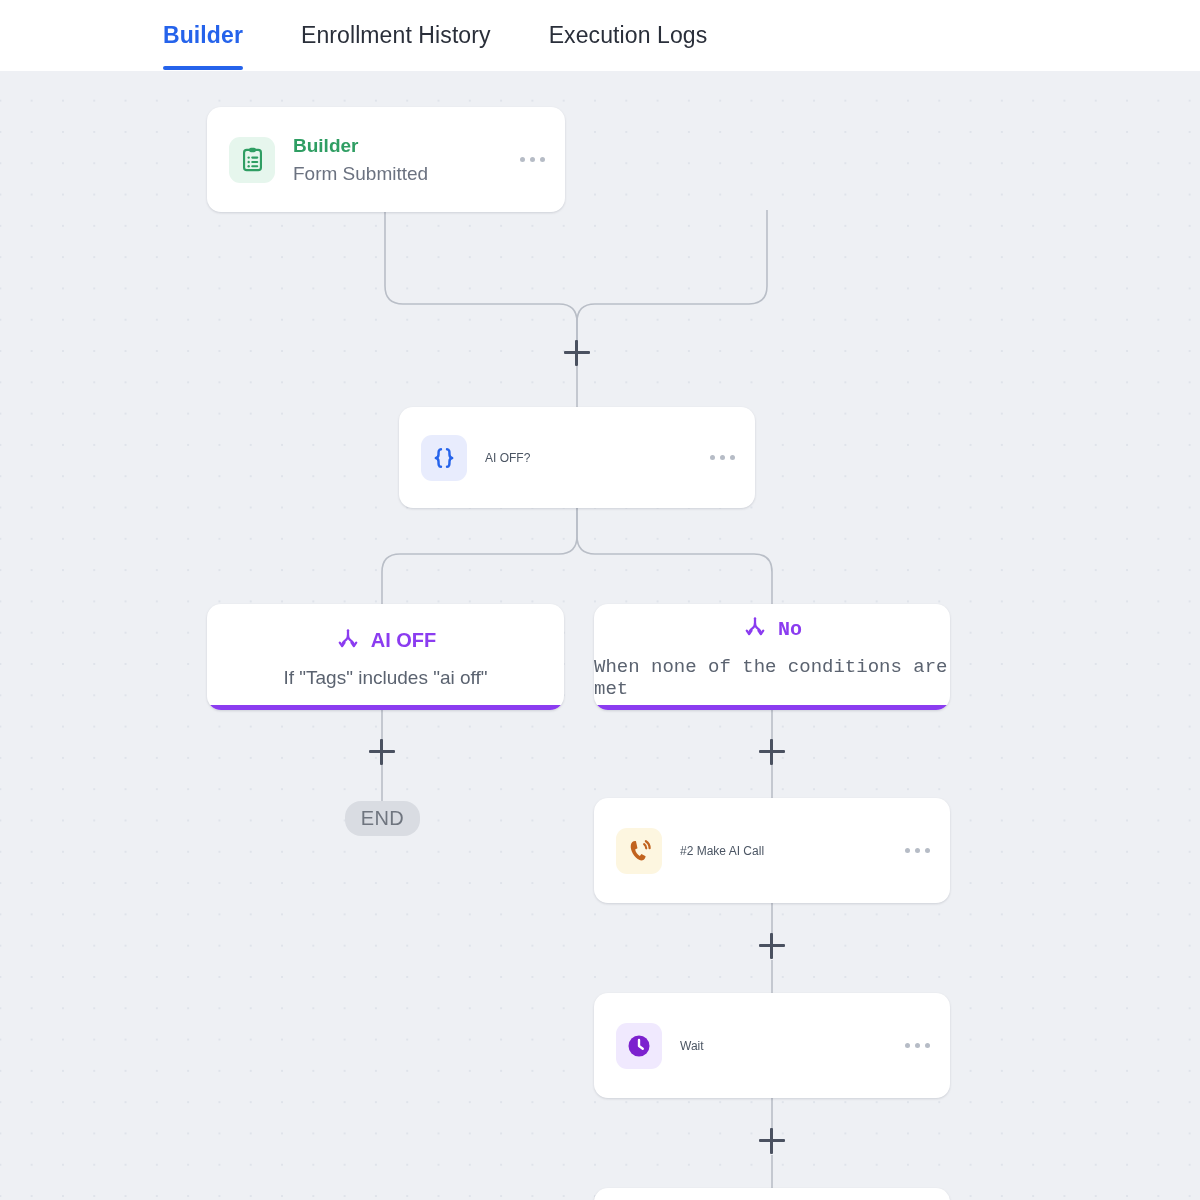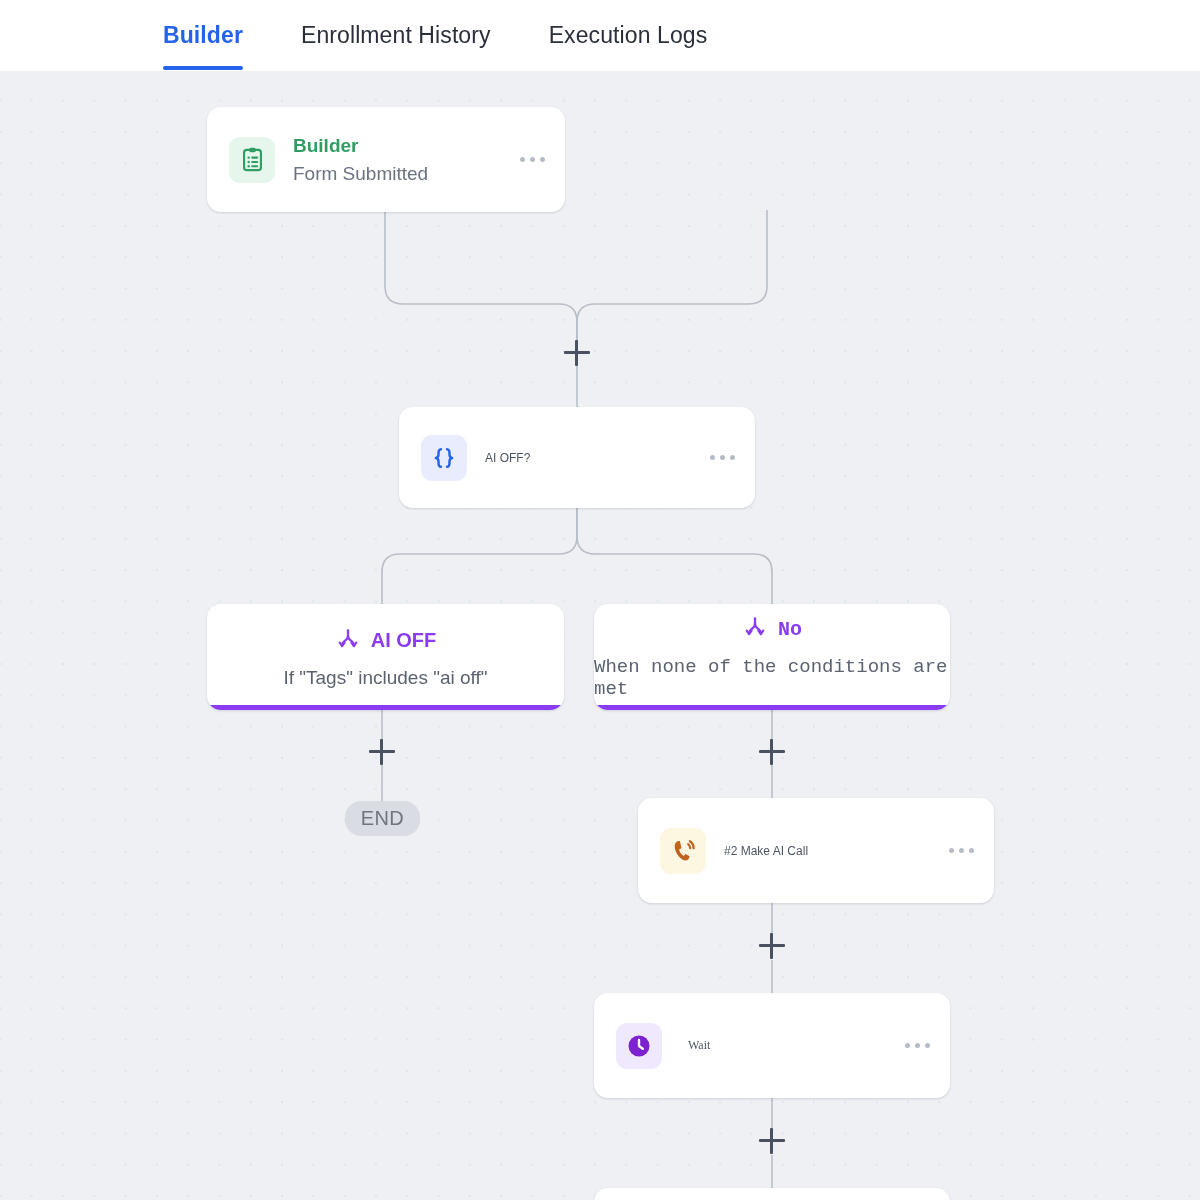--- a/index.html
+++ b/index.html
@@ -260,21 +260,21 @@
       <span class="branch-bar"></span>
     </div>
 
     <div class="plus" style="left:369px; top:668px;"></div>
     <div class="plus" style="left:759px; top:668px;"></div>
 
     <div class="end-pill" style="left:345px; top:730px; width:75px; height:35px;">
       <span>END</span>
     </div>
 
-    <div class="card" style="left:594px; top:727px; width:356px; height:105px;margin-left:44px;">
+    <div class="card" style="left:594px; top:727px; width:356px; height:105px;">
       <div class="card-row">
         <div class="icon-box cream">
           <svg width="28" height="28" viewBox="0 0 24 24" fill="none" stroke="#c1631f" stroke-width="1.9" stroke-linecap="round" stroke-linejoin="round">
             <path d="M9.4 3.6 C7.4 3.1 5.4 4.6 5 6.9 c-.8 4.7 3.1 11 7.5 12.9 2 .9 4.3-.2 4.9-2.3 l.3-1.1 -3.6-1.9 -1.4 1.7 c-2-.9-3.6-3.3-4-5.5 l2-1 Z" fill="#c1631f" stroke="none"></path>
             <path d="M16.4 6.1 c1.1.8 1.8 2.1 1.8 3.6"></path>
             <path d="M17.9 3.6 c2 1.3 3.2 3.5 3.2 6"></path>
           </svg>
         </div>
         <span class="node-label" style="margin-left:18px;">#2 Make AI Call</span>
         <div class="dots">
@@ -288,21 +288,21 @@
     <div class="plus" style="left:759px; top:862px;"></div>
 
     <div class="card" style="left:594px; top:922px; width:356px; height:105px;">
       <div class="card-row">
         <div class="icon-box lpurp">
           <svg width="30" height="30" viewBox="0 0 24 24">
             <circle cx="12" cy="12" r="8.4" fill="#7c22ce"></circle>
             <path d="M12 7.2 L12 12 L15 14.2" fill="none" stroke="#ffffff" stroke-width="1.9" stroke-linecap="round" stroke-linejoin="round"></path>
           </svg>
         </div>
-        <span class="node-label" style="margin-left:26px;font-family:Liberation Serif, serif;">Wait</span>
+        <span class="node-label" style="margin-left:18px;">Wait</span>
         <div class="dots">
             <i></i>
             <i></i>
             <i></i>
           </div>
       </div>
     </div>
 
     <div class="plus" style="left:759px; top:1057px;"></div>
 

